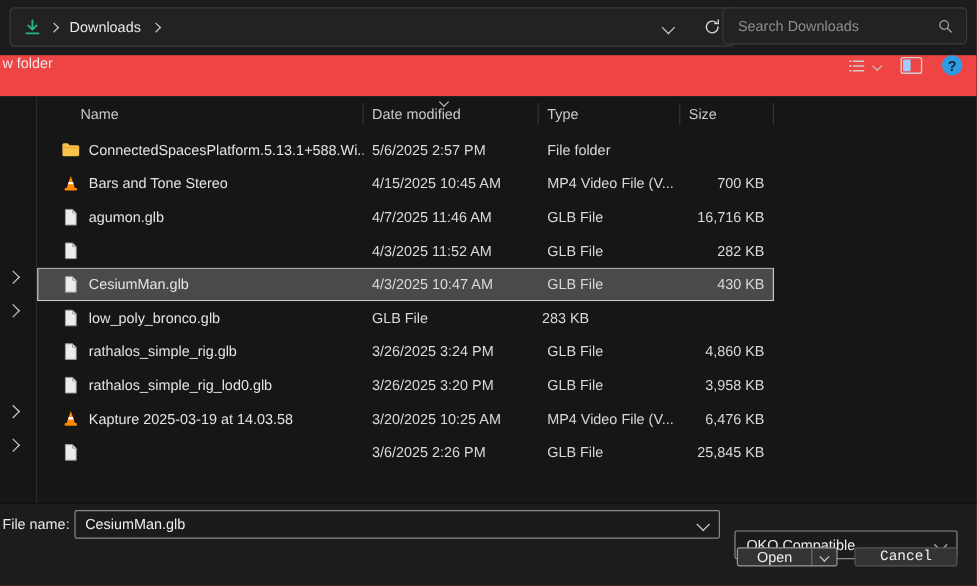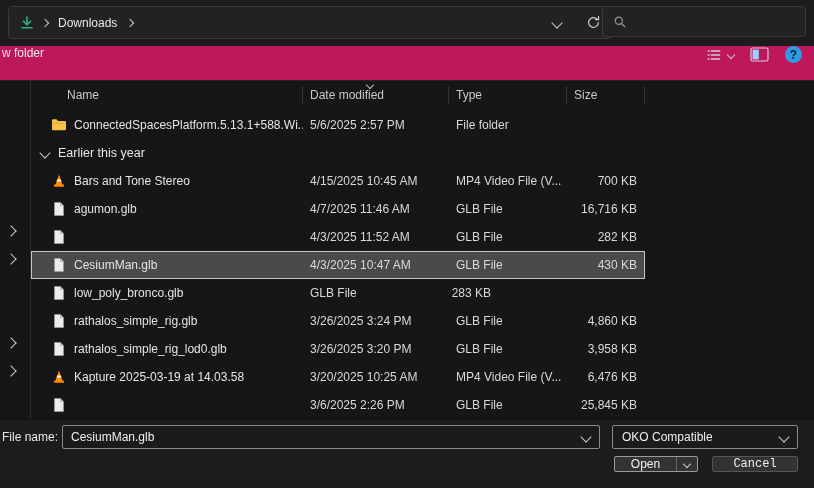--- a/index.html
+++ b/index.html
@@ -1,18 +1,18 @@
 <!DOCTYPE html>
 <html><head>
 <meta charset="utf-8">
 <style>
   html,body{margin:0;padding:0;background:#111;}
   body{width:814px;height:488px;position:relative;overflow:hidden;
        font-family:"Liberation Sans","DejaVu Sans",sans-serif;-webkit-font-smoothing:antialiased;}
-  .win{position:absolute;inset:0;background:#be185d;}
+  .win{position:absolute;inset:0;background:#ef4444;}
 
   
   .chev{display:inline-block;width:7px;height:7px;border-right:1.4px solid #c9c9c9;border-bottom:1.4px solid #c9c9c9;}
   .chev.d{transform:rotate(45deg);}
   .chev.r{transform:rotate(-45deg);}
   .chev.sm{width:5px;height:5px;}
 
   
   .navbar{position:absolute;top:0;left:0;right:0;height:46px;background:#1c1c1c;}
   .addr{position:absolute;left:8px;top:6px;width:582px;height:31px;background:#222;border:1px solid #3a3a3a;border-radius:4px;
@@ -59,21 +59,21 @@
 
   .group{display:flex;align-items:center;height:28px;gap:9px;padding-left:10px;color:#e8e8e8;font-size:12.5px;}
 
   
   .footer{position:absolute;left:0;right:0;bottom:0;height:68px;background:#1c1c1c;border-top:1px solid #101010;}
   .fl{position:absolute;left:2px;top:10px;font-size:12px;color:#e8e8e8;}
   .fncombo{position:absolute;left:62px;top:5px;width:538px;height:24px;border:1px solid #8a8a8a;background:#1b1b1b;border-radius:2px;
            display:flex;align-items:center;box-sizing:border-box;}
   .fncombo input{flex:1;padding:0 8px;color:#efefef;font-size:12px;background:transparent;border:0;outline:0;min-width:0;}
   .fncombo .chev{margin-right:9px;}
-  .ftcombo{position:absolute;left:612px;top:5px;width:186px;height:24px;border:1px solid #8a8a8a;background:#1b1b1b;border-radius:2px;
+  .ftcombo{position:absolute;left:612px;top:22px;width:186px;height:24px;border:1px solid #8a8a8a;background:#1b1b1b;border-radius:2px;
            display:flex;align-items:center;padding:0 9px;box-sizing:border-box;color:#efefef;font-size:12px;}
   .btn{position:absolute;top:36px;height:16px;background:#333;border-radius:2px;color:#f0f0f0;font-size:12px;box-sizing:border-box;display:flex;align-items:center;cursor:default;}
   .open{left:614px;width:84px;border:1px solid #9a9a9a;}
   .open .lbl{flex:1;text-align:center;}
   .open .sep{width:1px;align-self:stretch;background:#6a6a6a;}
   .open .arr{width:20px;display:flex;align-items:center;justify-content:center;}
   .cancel{left:712px;width:86px;border:1px solid #555;justify-content:center;font-family:Liberation Mono, monospace;}
 </style>
 </head>
 <body>
@@ -95,20 +95,21 @@
       <span class="spacer"></span>
       <span class="chev d" style="margin-right:18px;"></span>
       <span class="icw">
         <svg width="15" height="15" viewBox="0 0 16 16" fill="none" stroke="#cfcfcf" stroke-width="1.3" stroke-linecap="round">
             <path d="M13.2 8a5.2 5.2 0 1 1-1.6-3.75"></path>
             <path d="M13.4 1.8v3.2h-3.2"></path>
           </svg>
       </span>
     </div>
     <div class="search">
+      <input placeholder="Search Downloads" style="">
       <span class="icw">
         <svg width="14" height="14" viewBox="0 0 16 16" fill="none" stroke="#9a9a9a" stroke-width="1.3" stroke-linecap="round">
             <circle cx="6.6" cy="6.6" r="4.1"></circle>
             <path d="M9.7 9.7 13.4 13.4"></path>
           </svg>
       </span>
     </div>
   </div>
 
   <div class="toolbar">
@@ -171,24 +172,20 @@
                 <path d="M1 5.6h14v1H1z" fill="#e7ad32"></path>
               </svg>
             </span>
             <span>ConnectedSpacesPlatform.5.13.1+588.Wi...</span>
           </div>
         <div class="c-date">5/6/2025 2:57 PM</div>
         <div class="c-type">File folder</div>
         <div class="c-size"></div>
       </div>
 
-      <div class="group">
-        <span class="chev d"></span>
-        <span>Earlier this year</span>
-      </div>
 
       <div class="row">
         <div class="c-name">
             <span class="fic">
               <svg width="16" height="16" viewBox="0 0 16 16">
                 <path d="M8 1.6 11.6 12H4.4z" fill="#ff8a00"></path>
                 <path d="M6.2 6.6h3.6l.6 2H5.6z" fill="#fff"></path>
                 <rect x="2.8" y="11.6" width="10.4" height="2.2" rx="1.1" fill="#ff8a00"></rect>
               </svg>
             </span>

